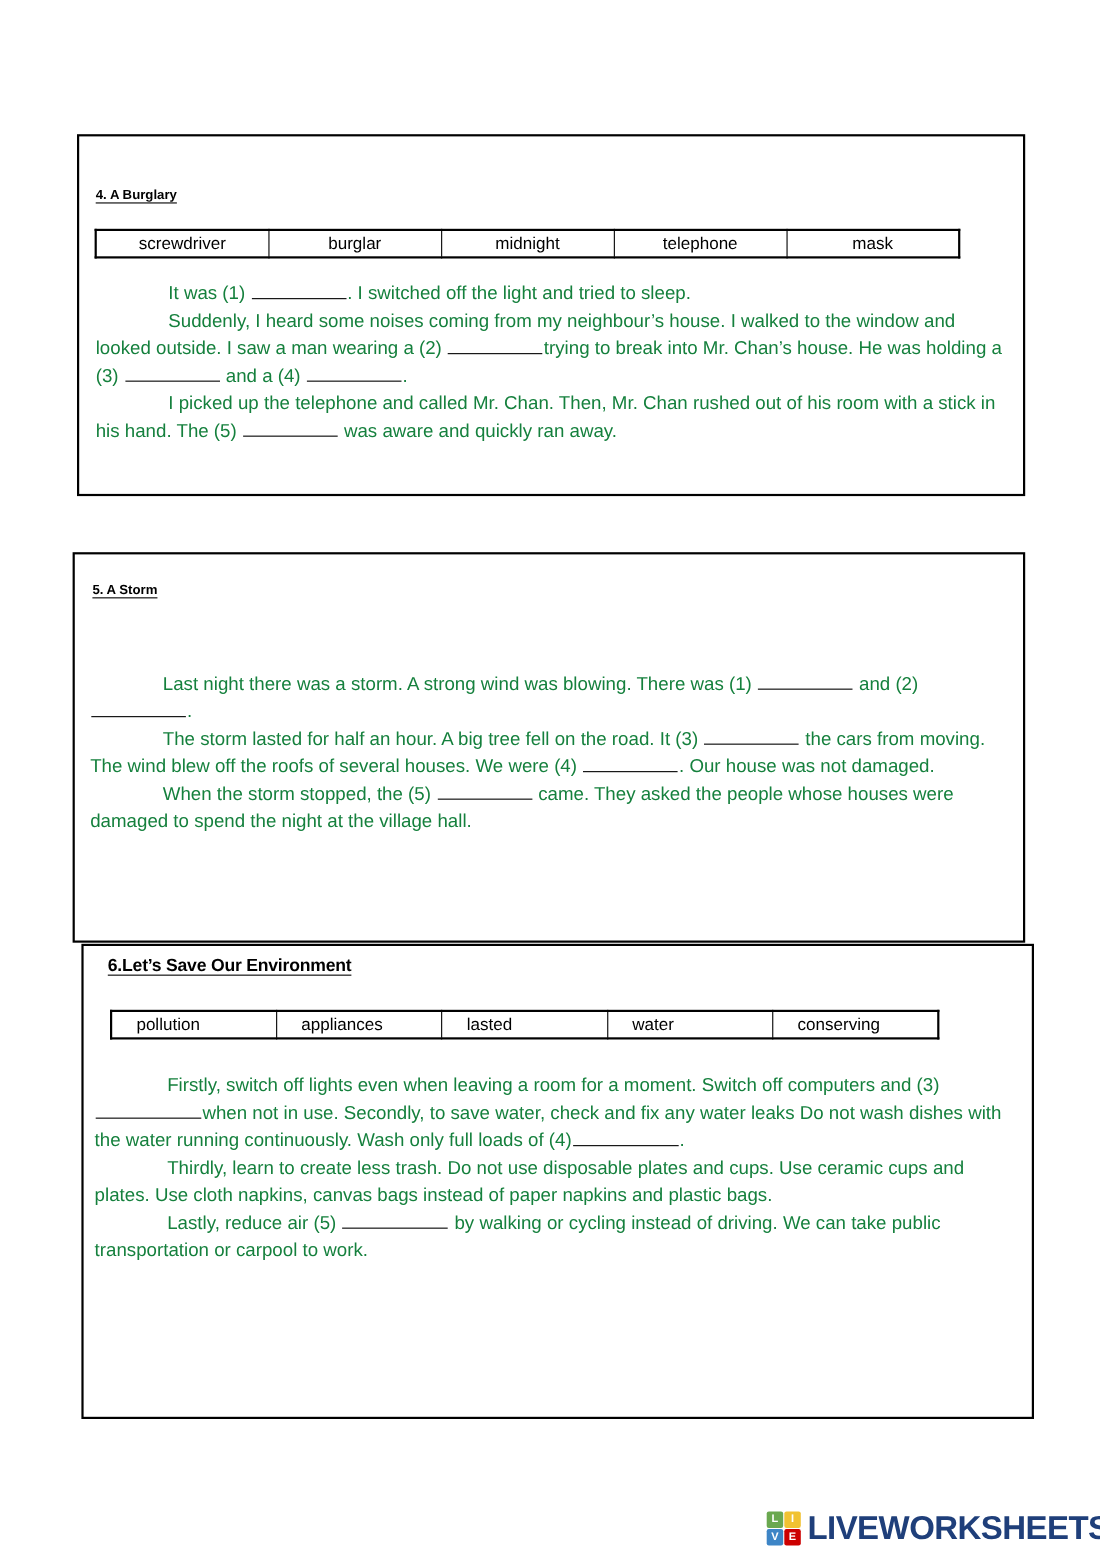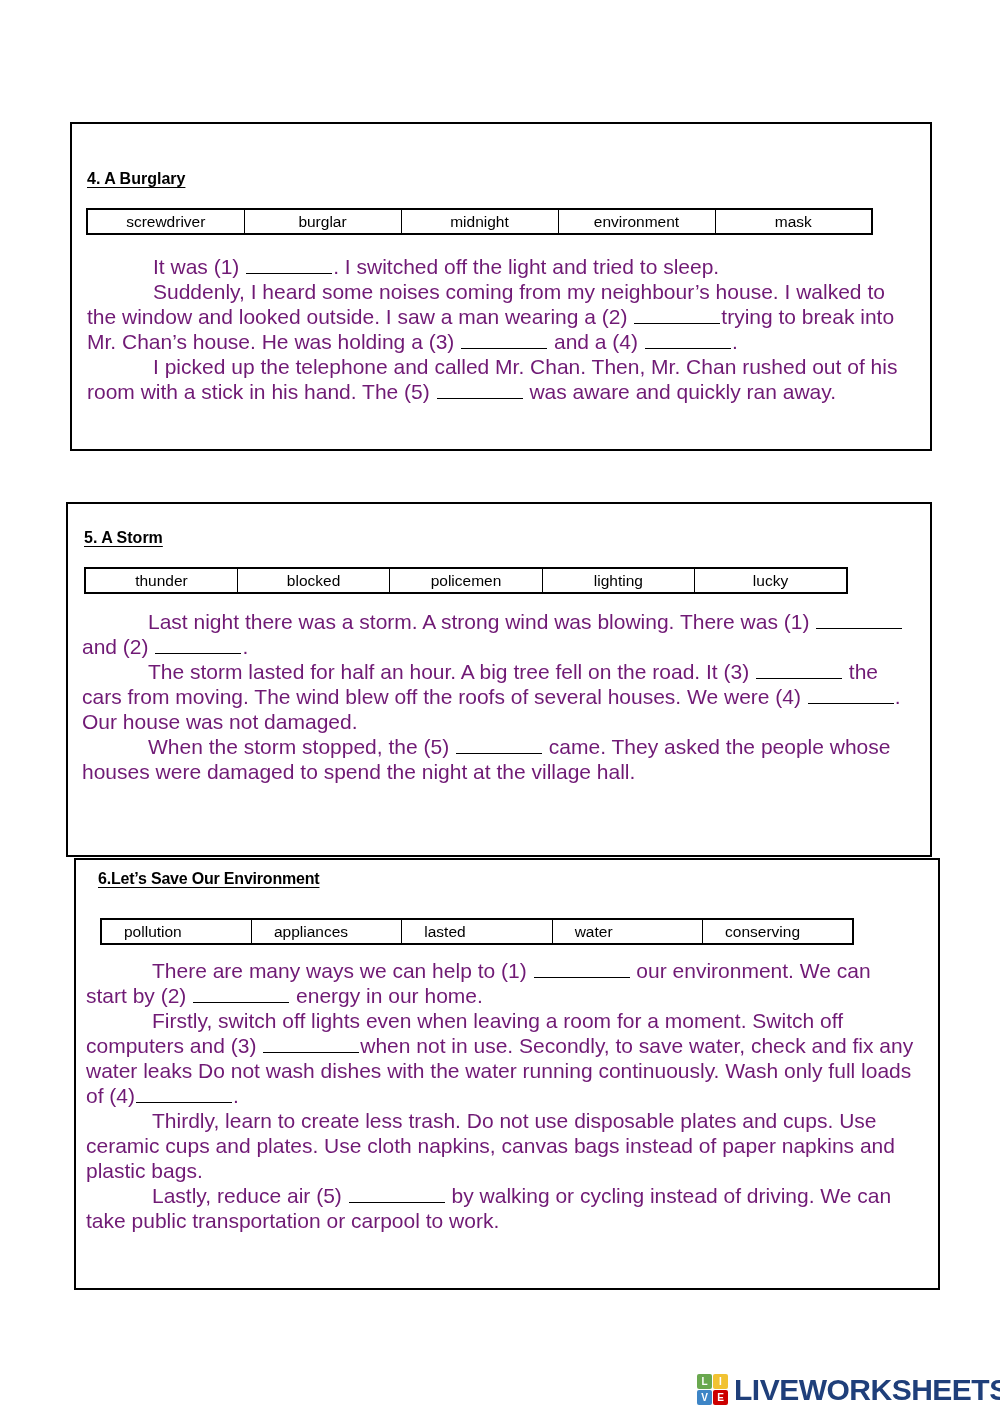--- a/index.html
+++ b/index.html
@@ -34,21 +34,21 @@
 
   .box-inner {
     position: relative;
     height: 100%;
   }
 
   
   .section-heading {
     position: absolute;
     font-weight: bold;
-    font-size: 16px;
+    font-size: 12px;
     text-decoration: underline;
     text-underline-offset: 3px;
     white-space: nowrap;
   }
   #heading-4 { left: 15px; top: 46px; }
   #heading-5 { left: 16px; top: 25px; }
   #heading-6 { left: 22px; top: 10px; font-size: 16px; letter-spacing: -0.2px; }
 
   
   .word-bank {
@@ -70,23 +70,23 @@
   #wordbank-4 { left: 14px;  top: 84px;  width: 764px; }
   #wordbank-4 td { width: 157px; }
   #wordbank-5 { left: 16px;  top: 63px;  width: 762px; }
   #wordbank-5 td { width: 152.4px; }
   #wordbank-6 { left: 24px;  top: 58px;  width: 752px; }
   #wordbank-6 td { width: 150.4px; }
 
   
   .body-text {
     position: absolute;
-    font-size: 21px;
+    font-size: 17px;
     line-height: 25px;
-    color: #701a75;
+    color: #15803d;
   }
   #body-4 { left: 15px;  top: 130px;  width: 830px; }
   #body-5 { left: 14px;  top: 105px;  width: 830px; }
   #body-6 { left: 10px;  top: 98px;   width: 830px; }
 
   .para { margin: 0; }
   .para + .para { margin-top: 0; }
   .para-gap { margin-top: 16px; }
   .indent { display: inline-block; width: 66px; }
 
@@ -144,47 +144,36 @@
 
   <div class="exercise-box" id="box-4">
     <div class="box-inner">
       <div class="section-heading" id="heading-4">4. A Burglary</div>
       <table class="word-bank wb-center" id="wordbank-4">
         <tbody>
           <tr>
             <td>screwdriver</td>
             <td>burglar</td>
             <td>midnight</td>
-            <td>environment</td>
+            <td>telephone</td>
             <td>mask</td>
           </tr>
         </tbody>
       </table>
       <div class="body-text" id="body-4">
           <p class="para"><span class="indent"></span><span>It was (1) </span><span class="blank blank-m"></span><span>. I switched off the light and tried to sleep.</span></p>
           <p class="para"><span class="indent"></span><span>Suddenly, I heard some noises coming from my neighbour’s house. I walked to the window and looked outside. I saw a man wearing a (2) </span><span class="blank blank-m"></span><span>trying to break into Mr. Chan’s house. He was holding a (3) </span><span class="blank blank-m"></span><span> and a (4) </span><span class="blank blank-m"></span><span>.</span></p>
           <p class="para"><span class="indent"></span><span>I picked up the telephone and called Mr. Chan. Then, Mr. Chan rushed out of his room with a stick in his hand. The (5) </span><span class="blank blank-m"></span><span> was aware and quickly ran away.</span></p>
         </div>
     </div>
   </div>
 
   <div class="exercise-box" id="box-5">
     <div class="box-inner">
       <div class="section-heading" id="heading-5">5. A Storm</div>
-      <table class="word-bank wb-center" id="wordbank-5">
-        <tbody>
-          <tr>
-            <td>thunder</td>
-            <td>blocked</td>
-            <td>policemen</td>
-            <td>lighting</td>
-            <td>lucky</td>
-          </tr>
-        </tbody>
-      </table>
       <div class="body-text" id="body-5">
           <p class="para"><span class="indent"></span><span>Last night there was a storm. A strong wind was blowing. There was (1) </span><span class="blank blank-m"></span><span> and (2) </span><span class="blank blank-m"></span><span>.</span></p>
           <p class="para"><span class="indent"></span><span>The storm lasted for half an hour. A big tree fell on the road. It (3) </span><span class="blank blank-m"></span><span> the cars from moving. The wind blew off the roofs of several houses. We were (4) </span><span class="blank blank-m"></span><span>. Our house was not damaged.</span></p>
           <p class="para"><span class="indent"></span><span>When the storm stopped, the (5) </span><span class="blank blank-m"></span><span> came. They asked the people whose houses were damaged to spend the night at the village hall.</span></p>
         </div>
     </div>
   </div>
 
   <div class="exercise-box" id="box-6">
     <div class="box-inner">
@@ -194,21 +183,20 @@
           <tr>
             <td>pollution</td>
             <td>appliances</td>
             <td>lasted</td>
             <td>water</td>
             <td>conserving</td>
           </tr>
         </tbody>
       </table>
       <div class="body-text" id="body-6">
-          <p class="para"><span class="indent"></span><span>There are many ways we can help to (1) </span><span class="blank blank-l"></span><span> our environment. We can start by (2) </span><span class="blank blank-l"></span><span> energy in our home.</span></p>
           <p class="para para-gap"><span class="indent"></span><span>Firstly, switch off lights even when leaving a room for a moment. Switch off computers and (3) </span><span class="blank blank-l"></span><span>when not in use. Secondly, to save water, check and fix any water leaks Do not wash dishes with the water running continuously. Wash only full loads of (4)</span><span class="blank blank-l"></span><span>.</span></p>
           <p class="para para-gap"><span class="indent"></span><span>Thirdly, learn to create less trash. Do not use disposable plates and cups. Use ceramic cups and plates. Use cloth napkins, canvas bags instead of paper napkins and plastic bags.</span></p>
           <p class="para para-gap"><span class="indent"></span><span>Lastly, reduce air (5) </span><span class="blank blank-l"></span><span> by walking or cycling instead of driving. We can take public transportation or carpool to work.</span></p>
         </div>
     </div>
   </div>
 
   <div id="logo">
     <div class="logo-tiles">
       <div class="logo-tile" id="logo-tile-l">L</div>

